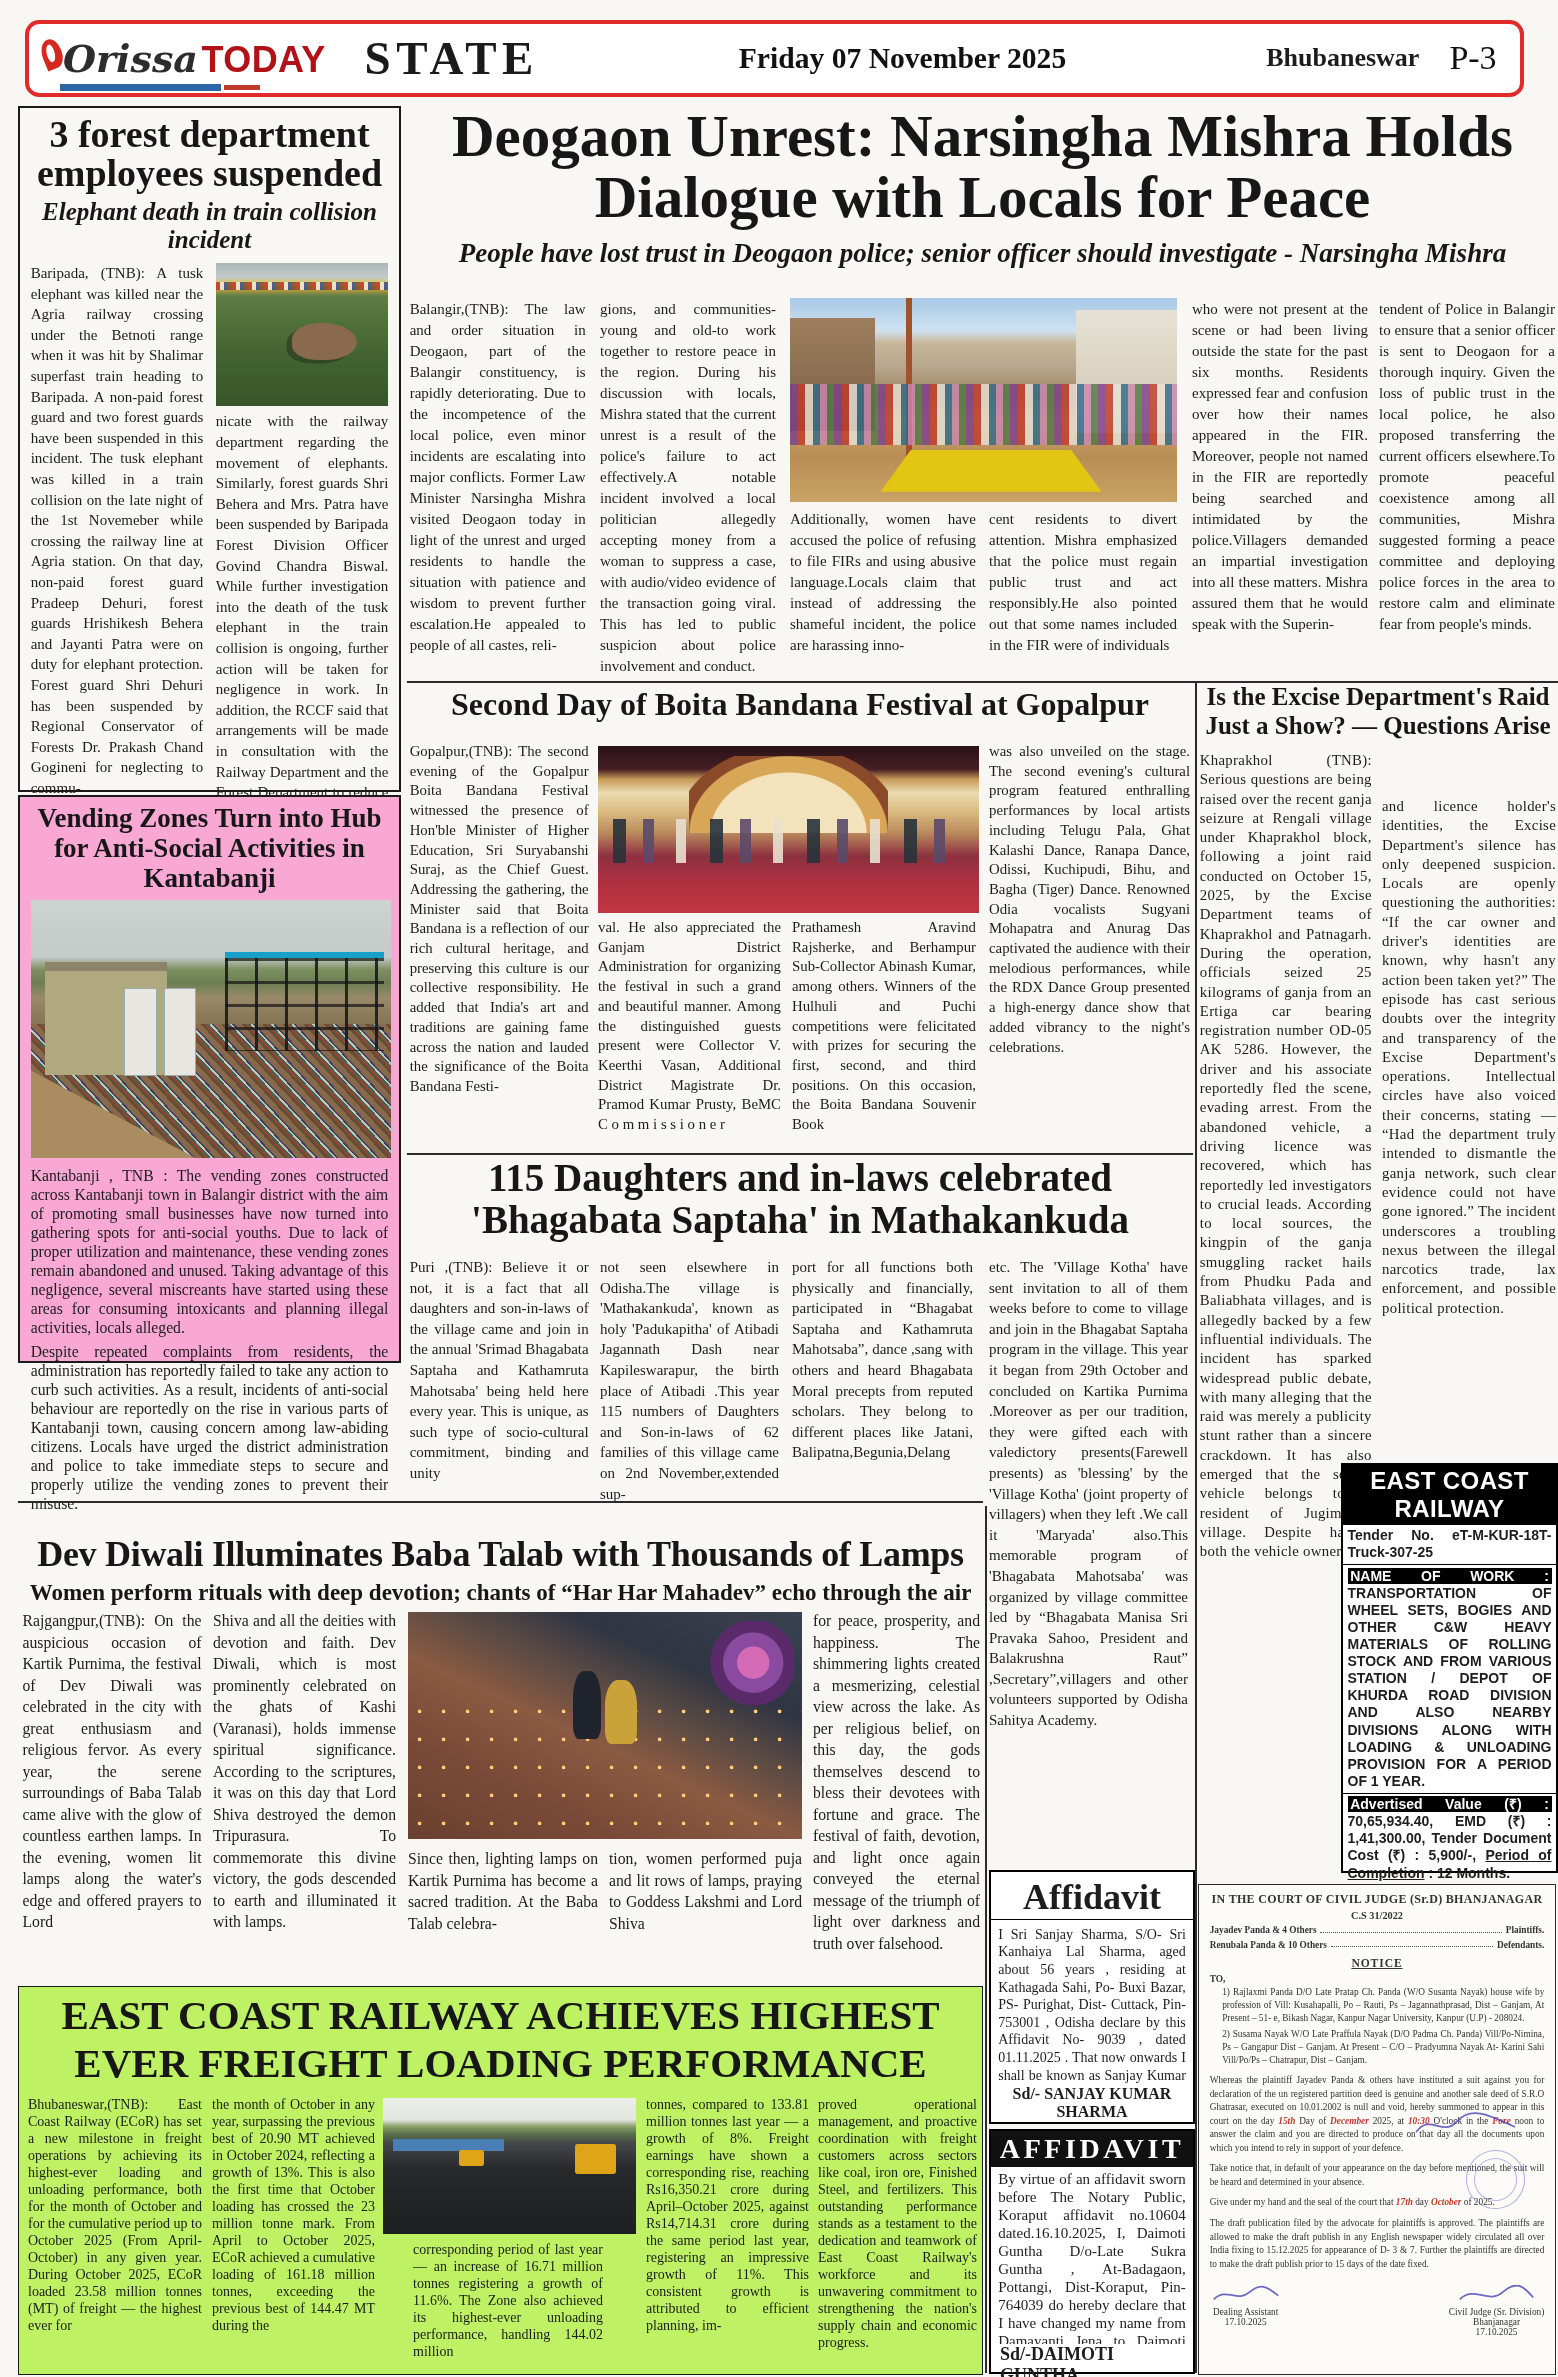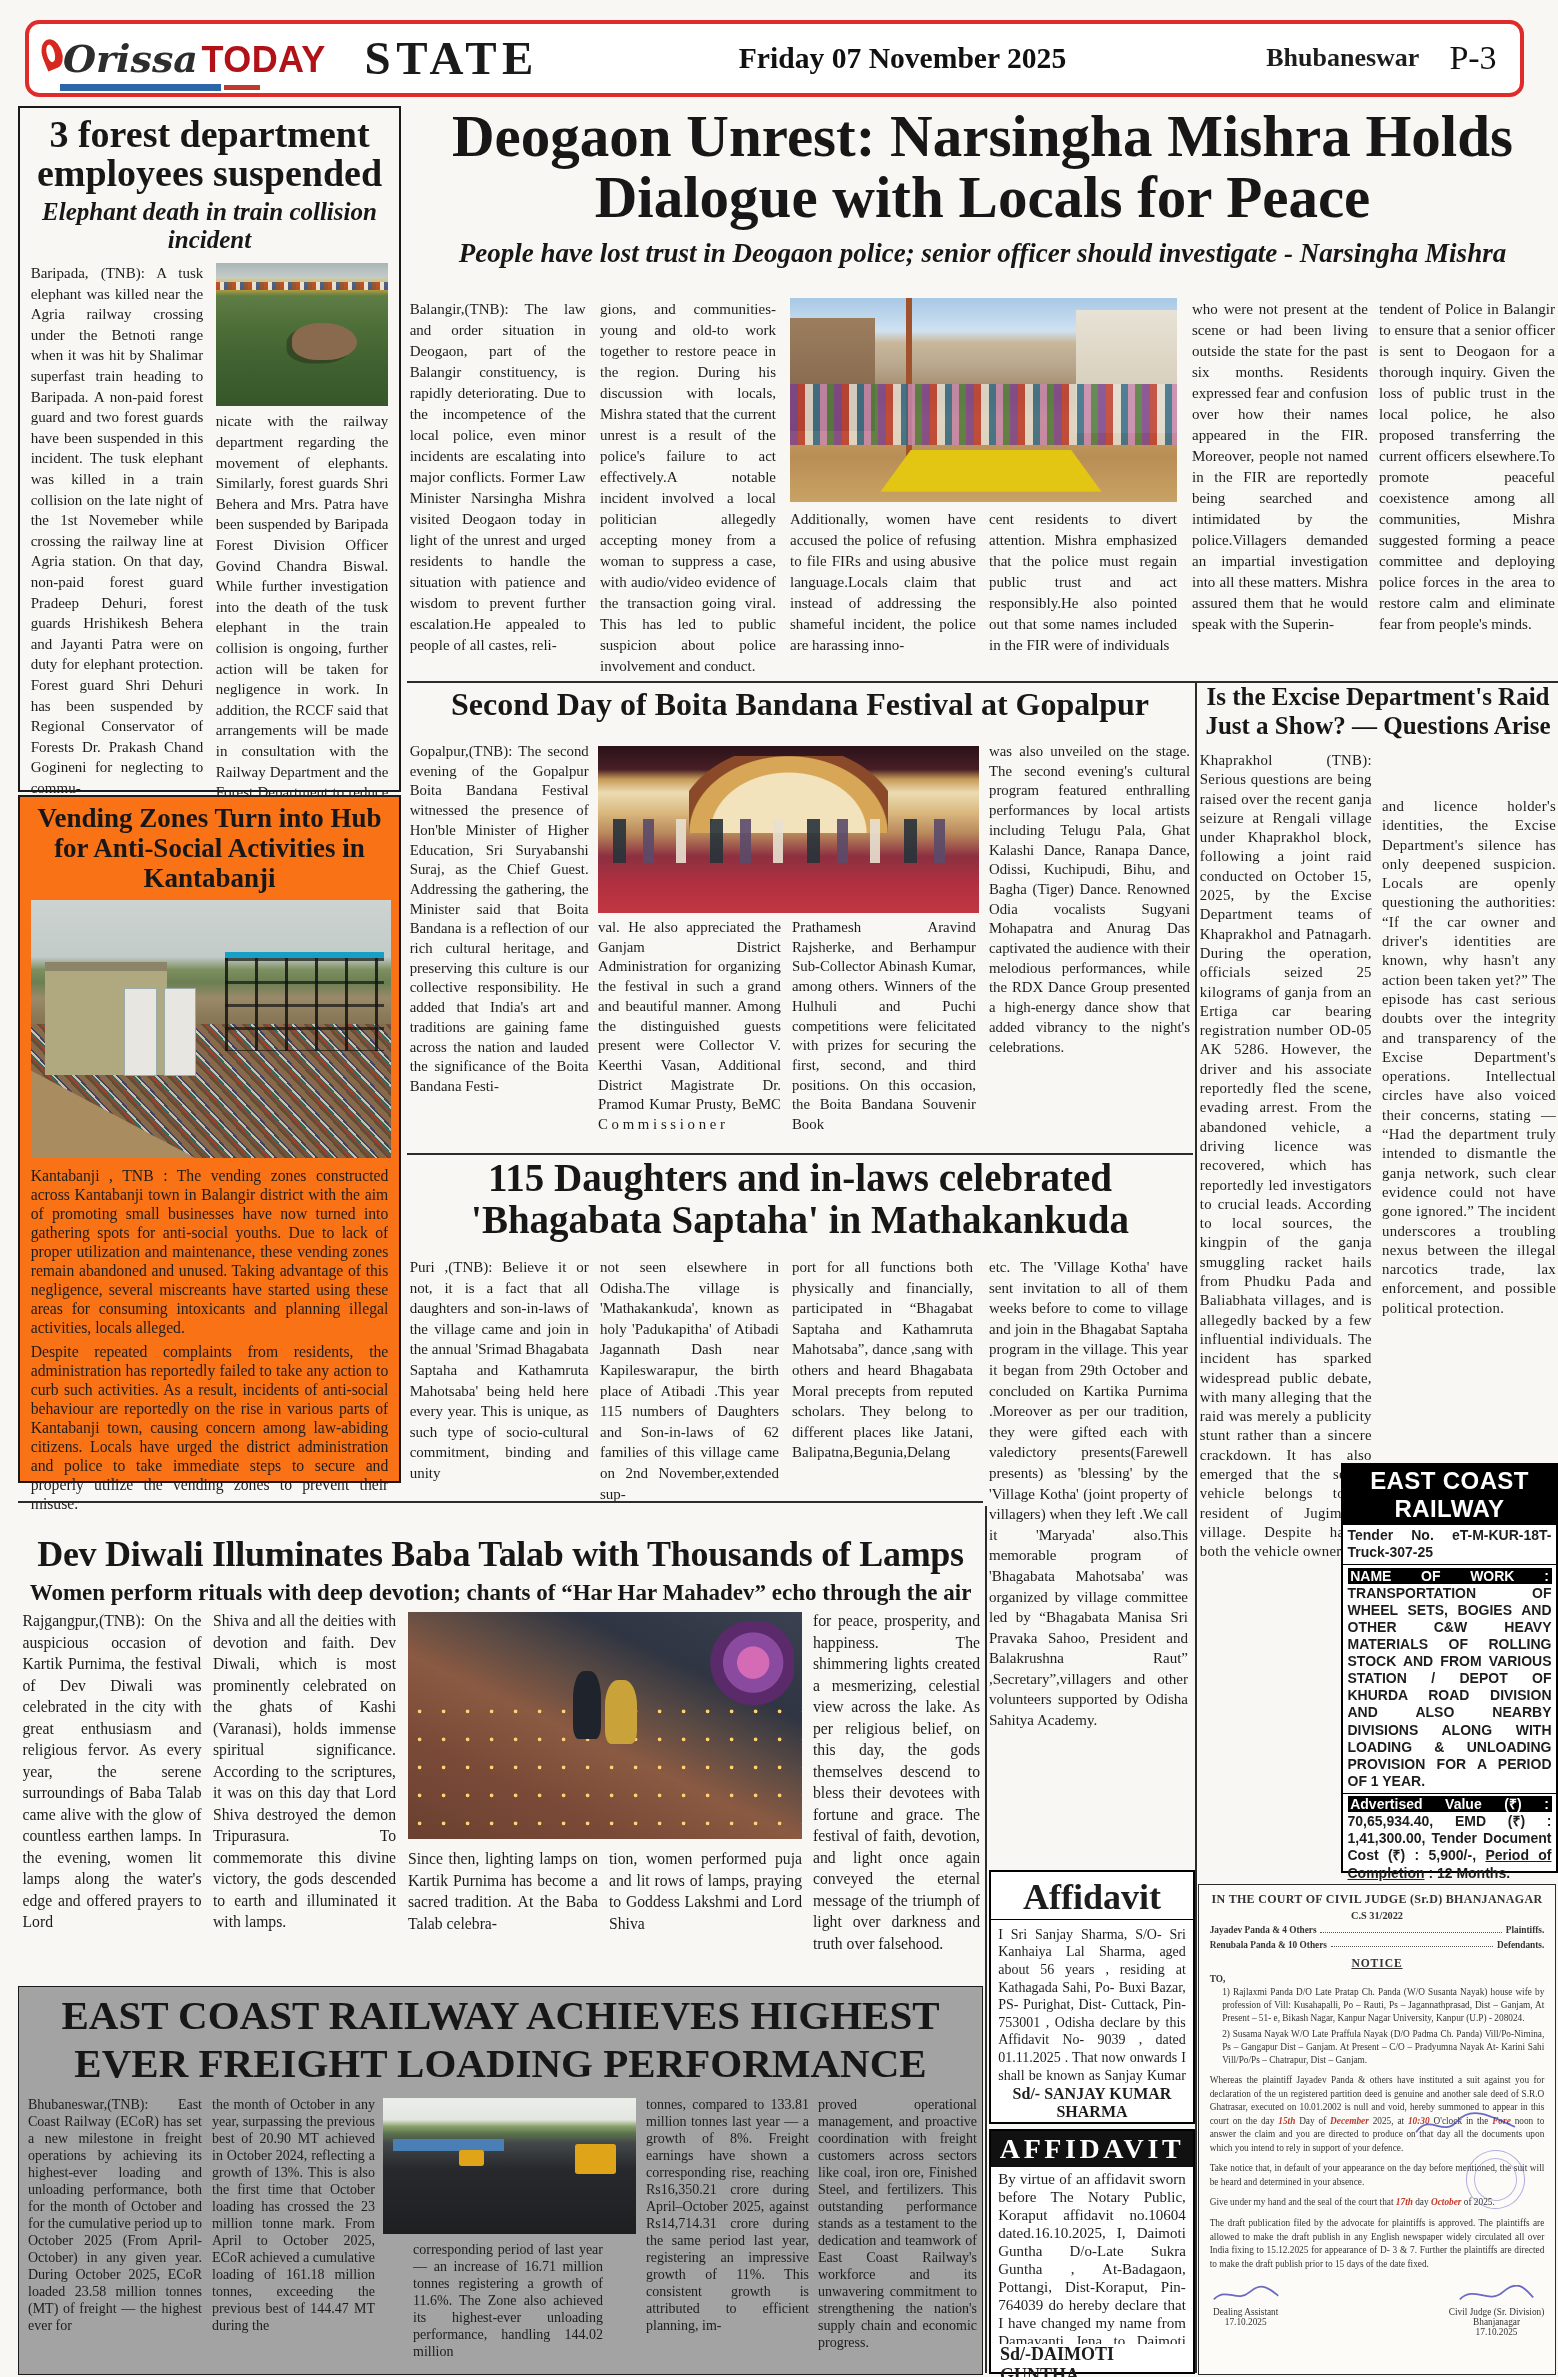--- a/index.html
+++ b/index.html
@@ -43,21 +43,21 @@
   #ph-deogaon .bldgL{position:absolute;left:0;top:10%;width:22%;height:55%;background:linear-gradient(180deg,#9c7d5e,#7d6248);}
   #ph-deogaon .bldgR{position:absolute;right:0;top:6%;width:26%;height:60%;background:linear-gradient(180deg,#e7e2d6,#cfc5ae);}
   #ph-deogaon .pole{position:absolute;left:30%;top:0;width:6.3px;height:80%;background:#a0522d;}
   #ph-deogaon .crowd{position:absolute;left:0;top:42%;width:100%;height:30%;background:repeating-linear-gradient(90deg,#7a3e8c 0 8px,#c0392b 8px 15px,#e8e3d8 15px 23px,#2e6b8a 23px 30px,#c987b0 30px 37px,#4a7a3a 37px 44px);opacity:.8;}
   #ph-deogaon .tarp{position:absolute;left:28%;bottom:4%;width:48%;height:26%;background:#e3c514;transform:perspective(107px) rotateX(40deg);}
   .dcol3{left:383px;top:403px;width:186px;height:172px;}
   .dcol4{left:582px;top:403px;width:188px;height:172px;font-family:Liberation Serif, serif;}
   .dcol5{left:785px;top:193px;width:176px;height:383px;}
   .dcol6{left:972px;top:193px;width:176px;height:383px;}
   
-  #vending{position:absolute;left:18px;top:795px;width:383px;height:688px;border:2.2px solid #1a1a1a;padding:7.2px 10.7px;background:#f97316;}
+  #vending{position:absolute;left:18px;top:795px;width:383px;height:568px;border:2.2px solid #1a1a1a;padding:7.2px 10.7px;background:#f9a8d4;}
   #vending h1{font-size:27px;line-height:1.1;text-align:center;}
   #ph-vending{width:360px;height:258px;margin:7.2px auto 7.2px;background:linear-gradient(180deg,#ccd3d1 0%,#c3cbc9 22%,#7d8f60 27%,#6b7f52 32%,#9a8a6a 38%,#8a7a58 45%,#7a6a4c 55%,#6d5d42 100%);}
   #ph-vending .ground{position:absolute;left:0;bottom:0;width:100%;height:52%;background:repeating-linear-gradient(47deg,#8a6a4a 0 5.4px,#5f4a33 5.4px 8px,#a23b2e 8px 9.9px,#2d6a5a 9.9px 11.6px,#d8d2c2 11.6px 13.4px,#3a3a6a 13.4px 15px);opacity:.85;}
   #ph-vending .dirt{position:absolute;left:0;bottom:0;width:46%;height:38%;background:linear-gradient(20deg,#b09065,#927throw548);background:#a98c60;clip-path:polygon(0 100%,0 10%,100% 100%);}
   #ph-vending .hut{position:absolute;left:4%;top:24%;width:34%;height:40%;background:#b0a87e;border-top:9px solid #8c8468;}
   #ph-vending .door1,#ph-vending .door2{position:absolute;top:34%;width:9%;height:34%;background:#e8e6e0;border:1.8px solid #9aa;box-sizing:border-box;}
   #ph-vending .door1{left:26%;} #ph-vending .door2{left:37%;}
   #ph-vending .shed{position:absolute;right:2%;top:20%;width:44%;height:36%;border-top:6.3px solid #16a0c8;background:repeating-linear-gradient(90deg,rgba(20,20,20,.85) 0 2.7px,transparent 2.7px 30px),repeating-linear-gradient(180deg,rgba(20,20,20,.7) 0 2.7px,transparent 2.7px 23px);}
   #vending .vpara{font-size:15.7px;line-height:19px;text-align:justify;margin-top:5.4px;overflow:hidden;}
   #vending .vpara:first-of-type{text-indent:23px;}
@@ -103,21 +103,21 @@
   #ph-diwali{position:absolute;left:390px;top:106px;width:394px;height:227px;background:linear-gradient(205deg,#3a4150 0%,#2f3542 26%,#5a4a44 40%,#8a5a42 55%,#7a4a38 75%,#6a4030 100%);}
   #ph-diwali .decor{position:absolute;right:2%;top:4%;width:26%;height:46%;background:radial-gradient(circle at 60% 40%,#d66bb5 0 18%,#8a4aa0 19% 34%,#5a2a6a 35% 48%,transparent 50%);}
   #ph-diwali .lamps{position:absolute;left:0;bottom:0;width:100%;height:62%;background-image:radial-gradient(circle 3.2px at 11.6px 13.4px,#ffd27a 0 45%,rgba(255,130,30,.6) 60%,transparent 72%);background-size:24px 28px;}
   #ph-diwali .fig1,#ph-diwali .fig2{position:absolute;background:#1f232b;border-radius:40% 40% 20% 20%;}
   #ph-diwali .fig1{left:42%;top:26%;width:7%;height:30%;}
   #ph-diwali .fig2{left:50%;top:30%;width:8%;height:28%;background:#caa23a;}
   .wcol3a{left:390px;top:342px;width:190px;height:133px;}
   .wcol3b{left:591px;top:342px;width:193px;height:133px;}
   .wcol4{left:795px;top:104px;width:167px;height:371px;}
   
-  #freight{position:absolute;left:18px;top:1986px;width:965px;height:389px;border:1.8px solid #1a1a1a;background:#a3a3a3;}
+  #freight{position:absolute;left:18px;top:1986px;width:965px;height:389px;border:1.8px solid #1a1a1a;background:#bef264;}
   #freight h1{font-size:41px;line-height:1.16;text-align:center;padding-top:5.4px;}
   #freight .col{position:absolute;font-size:14px;line-height:17px;}
   .fcol1{left:9px;top:109px;width:174px;height:269px;}
   .fcol2{left:193px;top:109px;width:163px;height:269px;}
   #ph-freight{position:absolute;left:364px;top:111px;width:253px;height:136px;background:linear-gradient(180deg,#eceeea 0%,#e2e5e0 16%,#8aa06a 21%,#5b744c 26%,#44484a 33%,#27292c 52%,#1d1f21 100%);}
   #ph-freight .fence{position:absolute;left:4%;top:30%;width:44%;height:9%;background:#4a7fb5;}
   #ph-freight .ld1,#ph-freight .ld2{position:absolute;background:#e0a418;border-radius:2.7px;}
   #ph-freight .ld1{left:30%;top:38%;width:10%;height:12%;}
   #ph-freight .ld2{right:8%;top:34%;width:16%;height:22%;}
   .fcol3{left:394px;top:254px;width:190px;height:124px;}

